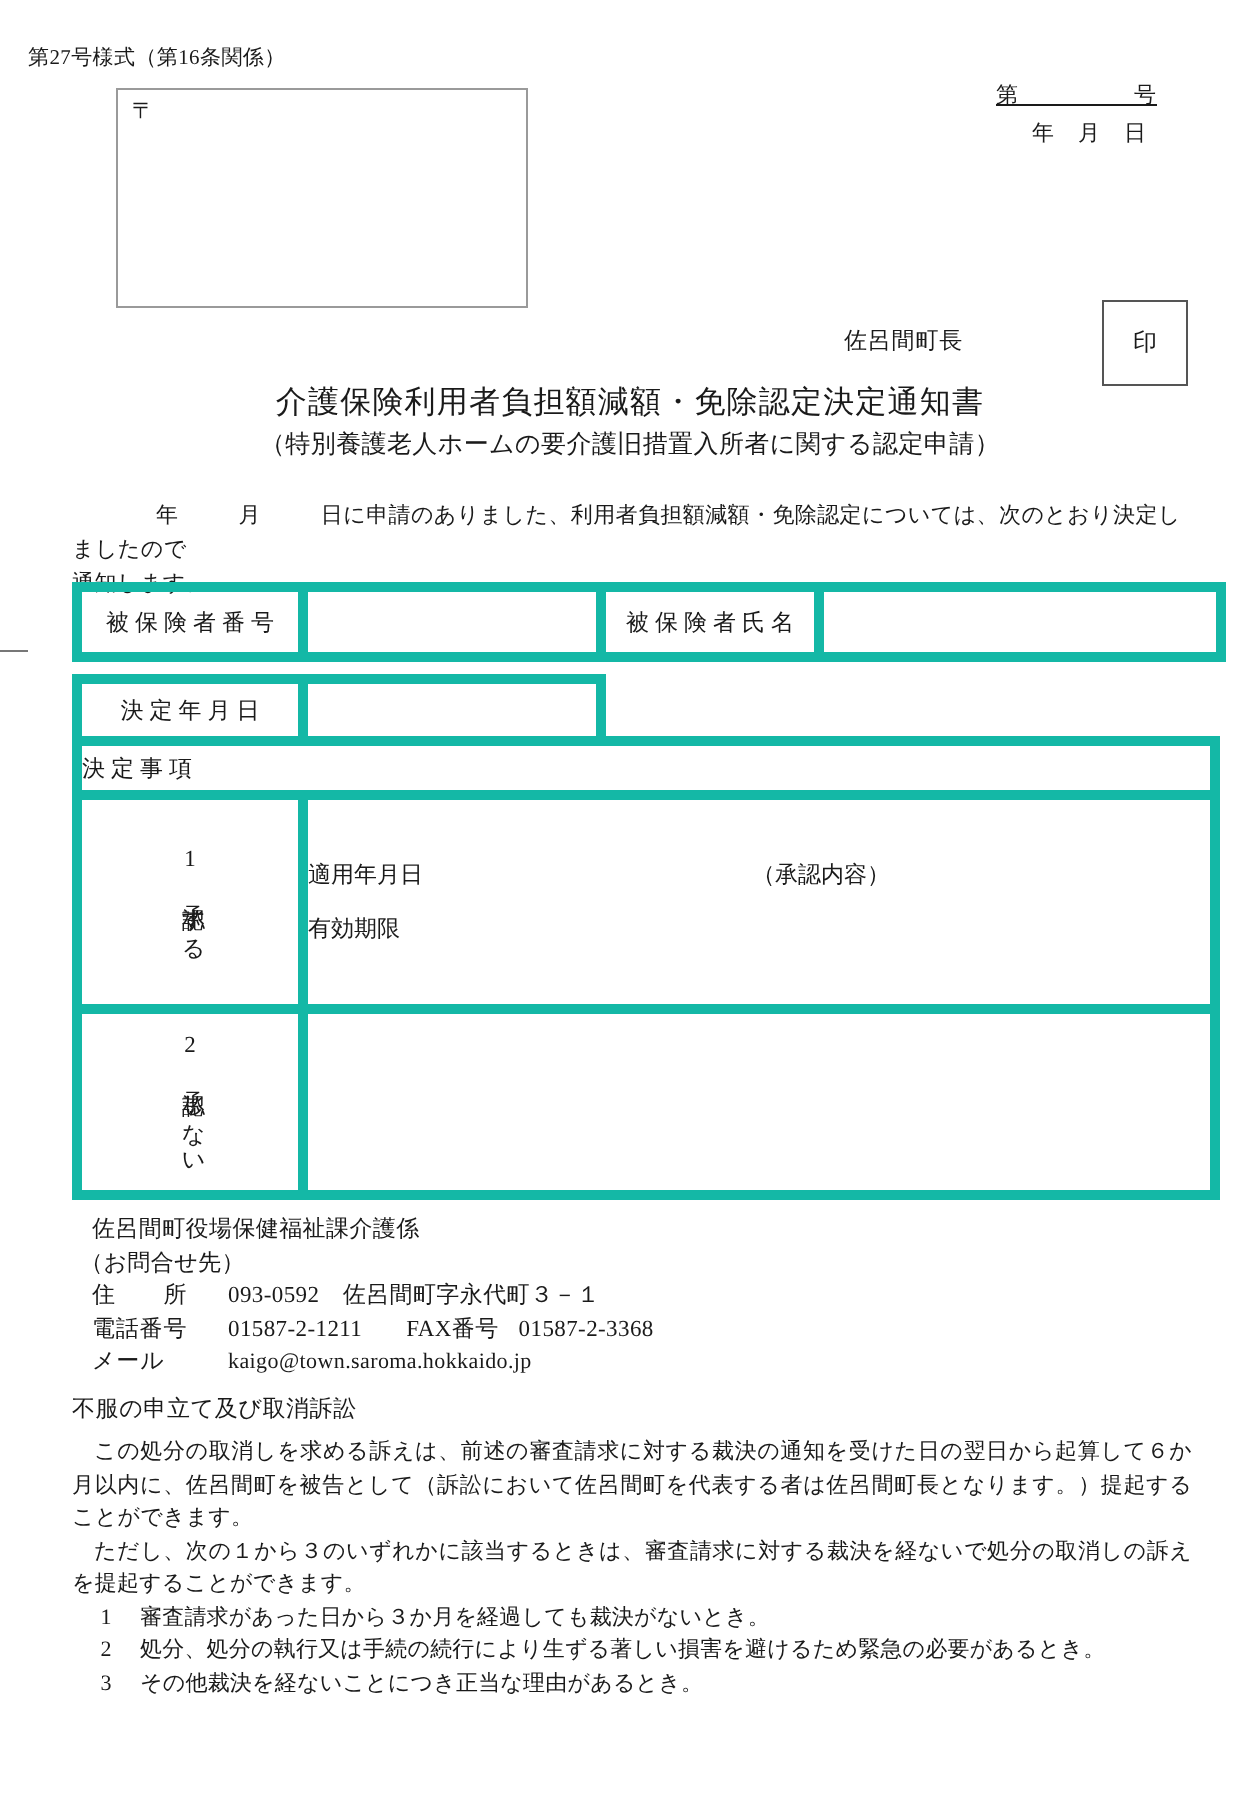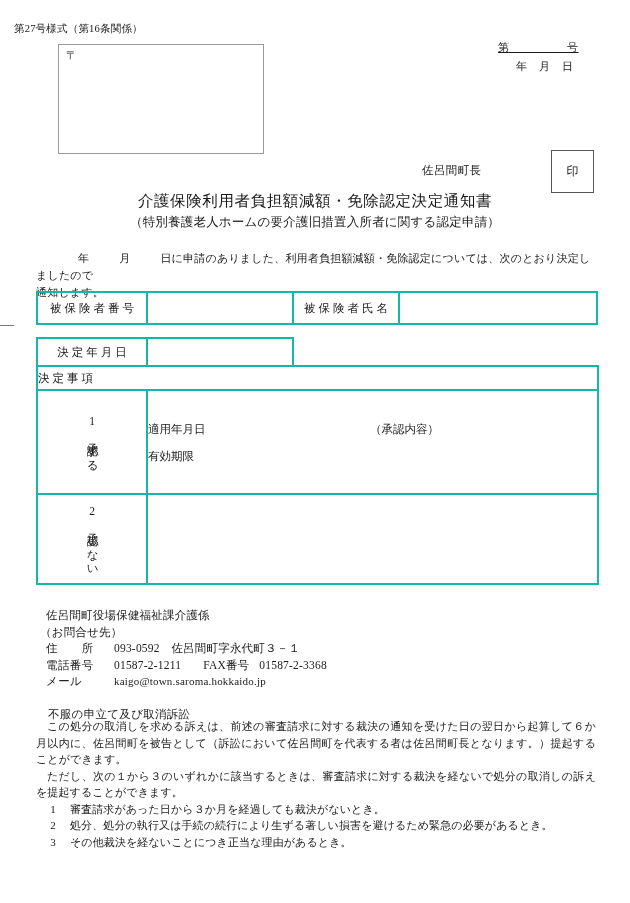--- a/index.html
+++ b/index.html
@@ -102,21 +102,21 @@
     width: 14px; height: 0;
     border-top: 1px solid #777;
   }
 
   
   .tbl {
     border-collapse: collapse;
     table-layout: fixed;
   }
   .tbl td {
-    border: 2px solid #14b8a6;
+    border: 5px solid #14b8a6;
     font-size: 11.5px;
     padding: 0;
     vertical-align: middle;
   }
   .lbl {
     text-align: center;
     letter-spacing: 3px;
     text-indent: 3px;
   }
 
@@ -179,24 +179,23 @@
   .contact .k {
     width: 68px;
     display: inline-block;
     letter-spacing: 0.4px;
   }
   .contact .v { white-space: nowrap; }
   .mono { font-family: Liberation Serif, serif; font-size: 11px; }
 
   
   .appeal-head {
-    left: 48px; top: 697px;
+    left: 36px; top: 697px;
     font-size: 11.5px;
     letter-spacing: 0.3px;
-    margin-top: 10px;
   }
   .appeal-body {
     left: 36px; top: 718px;
     width: 560px;
     font-size: 11px;
     line-height: 16.5px;
     letter-spacing: 0.1px;
     text-align: justify;
   }
   .appeal-body p { margin: 0; text-indent: 11px; }

